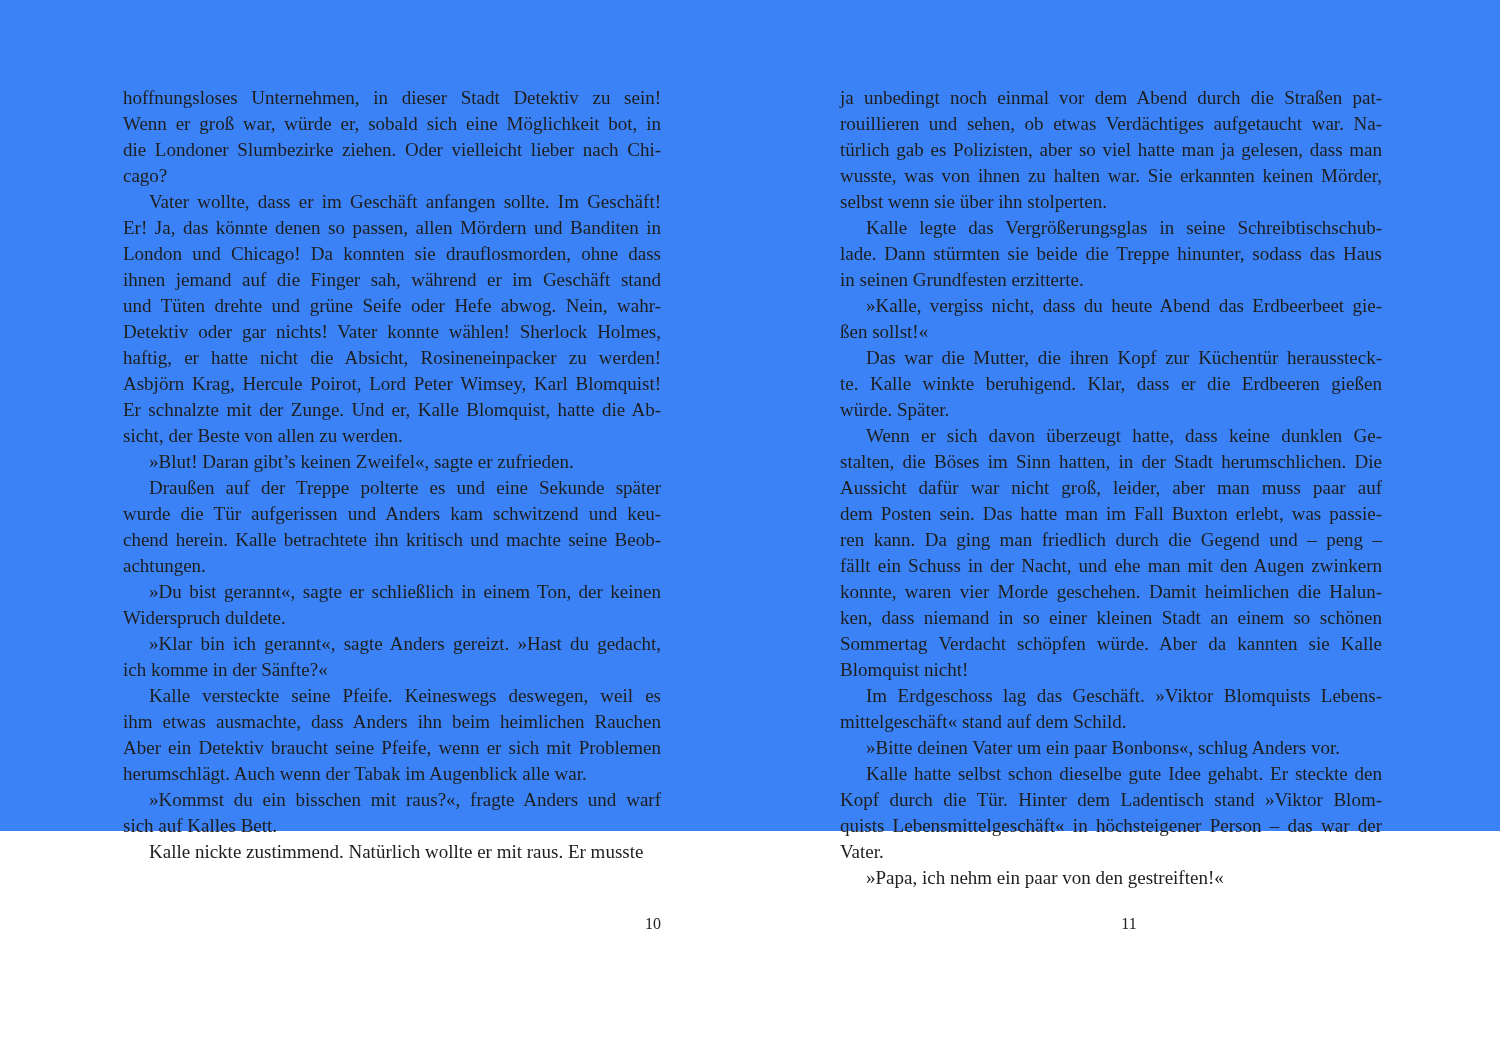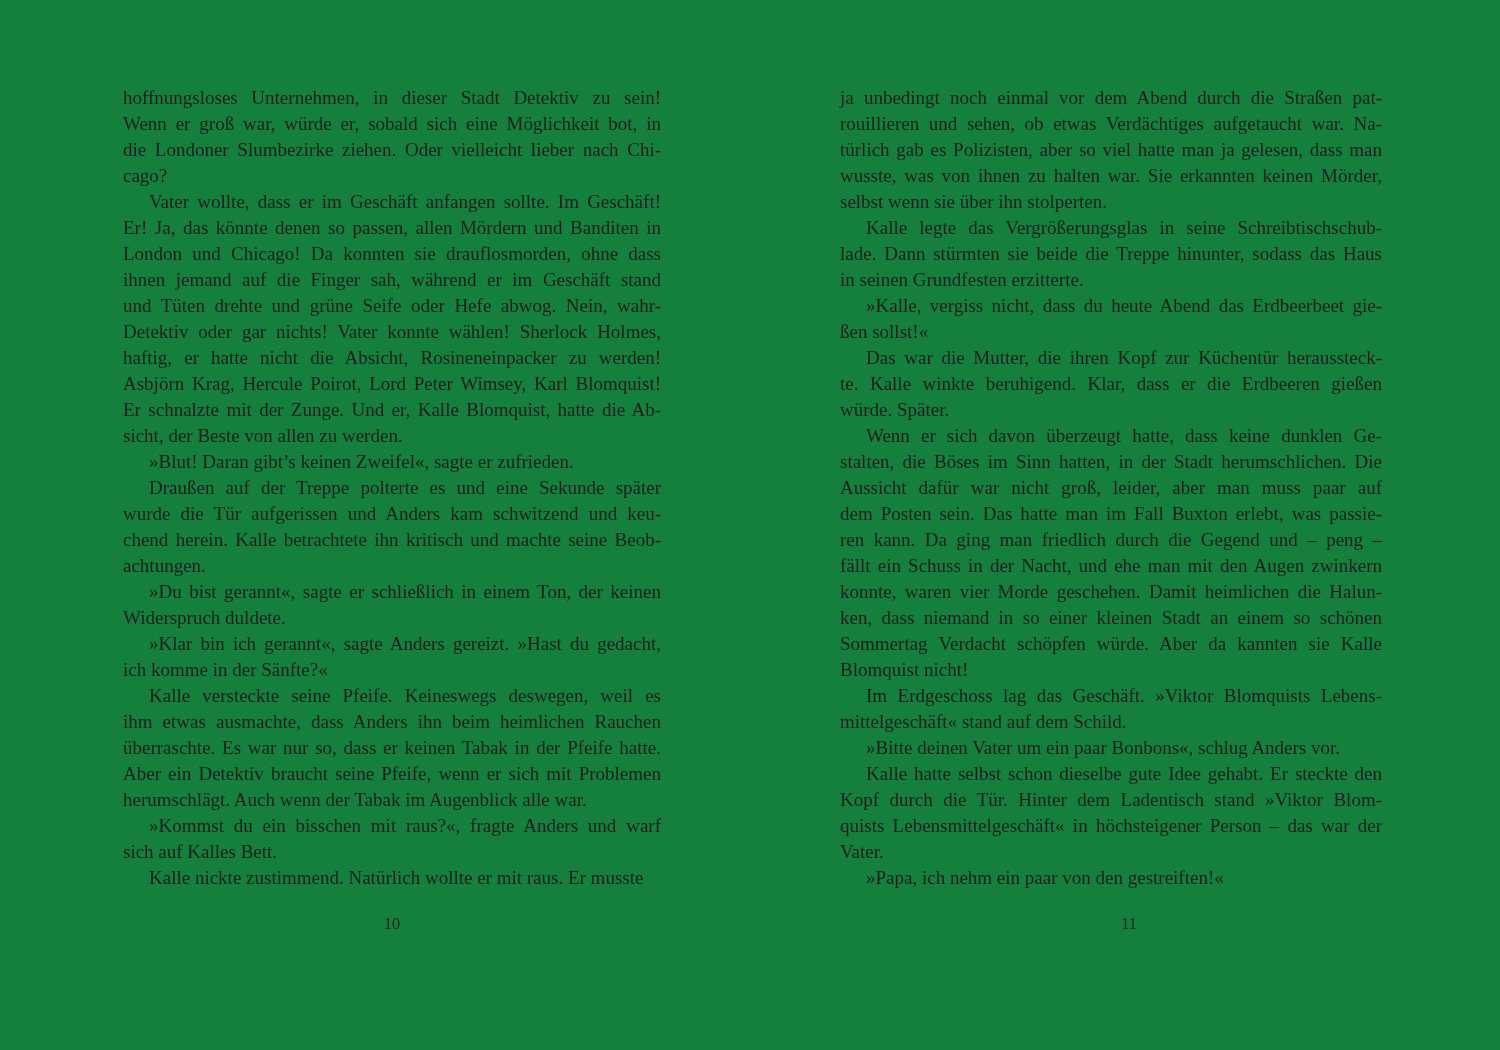--- a/index.html
+++ b/index.html
@@ -13,22 +13,22 @@
     height: 1050px;
     background: #ffffff;
     overflow: hidden;
     font-family: "Liberation Serif", "DejaVu Serif", serif;
     color: #1e1e1e;
   }
   .page {
     position: absolute;
     top: 0;
     width: 750px;
-    height: 1050px;
-    background: #15803d;
+    height: 831px;
+    background: #3b82f6;
   }
   .page-left  { left: 0; }
   .page-right { left: 750px; }
   .text-block {
     position: absolute;
     top: 85px;
     font-size: 19px;
     line-height: 26px;
   }
   .page-left  .text-block { left: 123px; width: 538px; }
@@ -46,21 +46,21 @@
     padding-left: 26px;
   }
   .page-number {
     position: absolute;
     top: 914px;
     font-size: 16px;
     line-height: 20px;
     text-align: center;
     color: #222222;
   }
-  .page-left  .page-number { left: 123px; width: 538px; }
+  .page-left  .page-number { left: 123px; width: 538px; text-align: right; }
   .page-right .page-number { left: 108px;  width: 542px; }
 </style>
 </head>
 <body>
 
 <div class="spread">
   <div class="page page-left">
     <div class="text-block">
         <div class="line just">hoffnungsloses Unternehmen, in dieser Stadt Detektiv zu sein!</div>
         <div class="line just">Wenn er groß war, würde er, sobald sich eine Möglichkeit bot, in</div>
@@ -80,21 +80,20 @@
         <div class="line just indent">Draußen auf der Treppe polterte es und eine Sekunde später</div>
         <div class="line just">wurde die Tür aufgerissen und Anders kam schwitzend und keu-</div>
         <div class="line just">chend herein. Kalle betrachtete ihn kritisch und machte seine Beob-</div>
         <div class="line">achtungen.</div>
         <div class="line just indent">»Du bist gerannt«, sagte er schließlich in einem Ton, der keinen</div>
         <div class="line">Widerspruch duldete.</div>
         <div class="line just indent">»Klar bin ich gerannt«, sagte Anders gereizt. »Hast du gedacht,</div>
         <div class="line">ich komme in der Sänfte?«</div>
         <div class="line just indent">Kalle versteckte seine Pfeife. Keineswegs deswegen, weil es</div>
         <div class="line just">ihm etwas ausmachte, dass Anders ihn beim heimlichen Rauchen</div>
-        <div class="line just">überraschte. Es war nur so, dass er keinen Tabak in der Pfeife hatte.</div>
         <div class="line just">Aber ein Detektiv braucht seine Pfeife, wenn er sich mit Problemen</div>
         <div class="line">herumschlägt. Auch wenn der Tabak im Augenblick alle war.</div>
         <div class="line just indent">»Kommst du ein bisschen mit raus?«, fragte Anders und warf</div>
         <div class="line">sich auf Kalles Bett.</div>
         <div class="line indent">Kalle nickte zustimmend. Natürlich wollte er mit raus. Er musste</div>
       </div>
     <div class="page-number">10</div>
   </div>
   <div class="page page-right">
     <div class="text-block">

